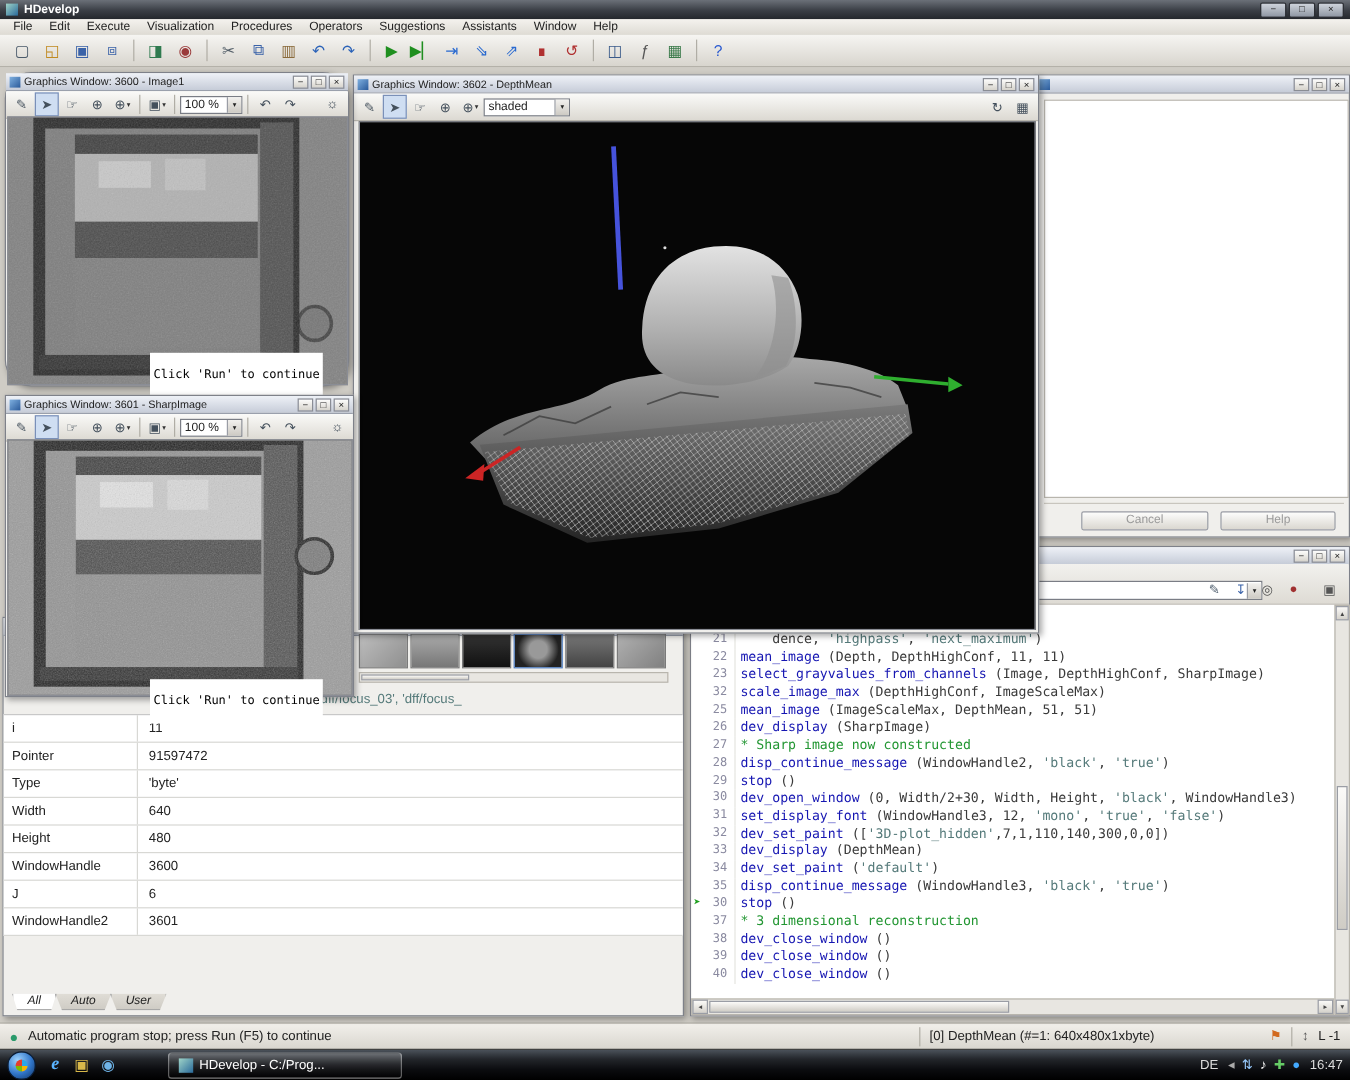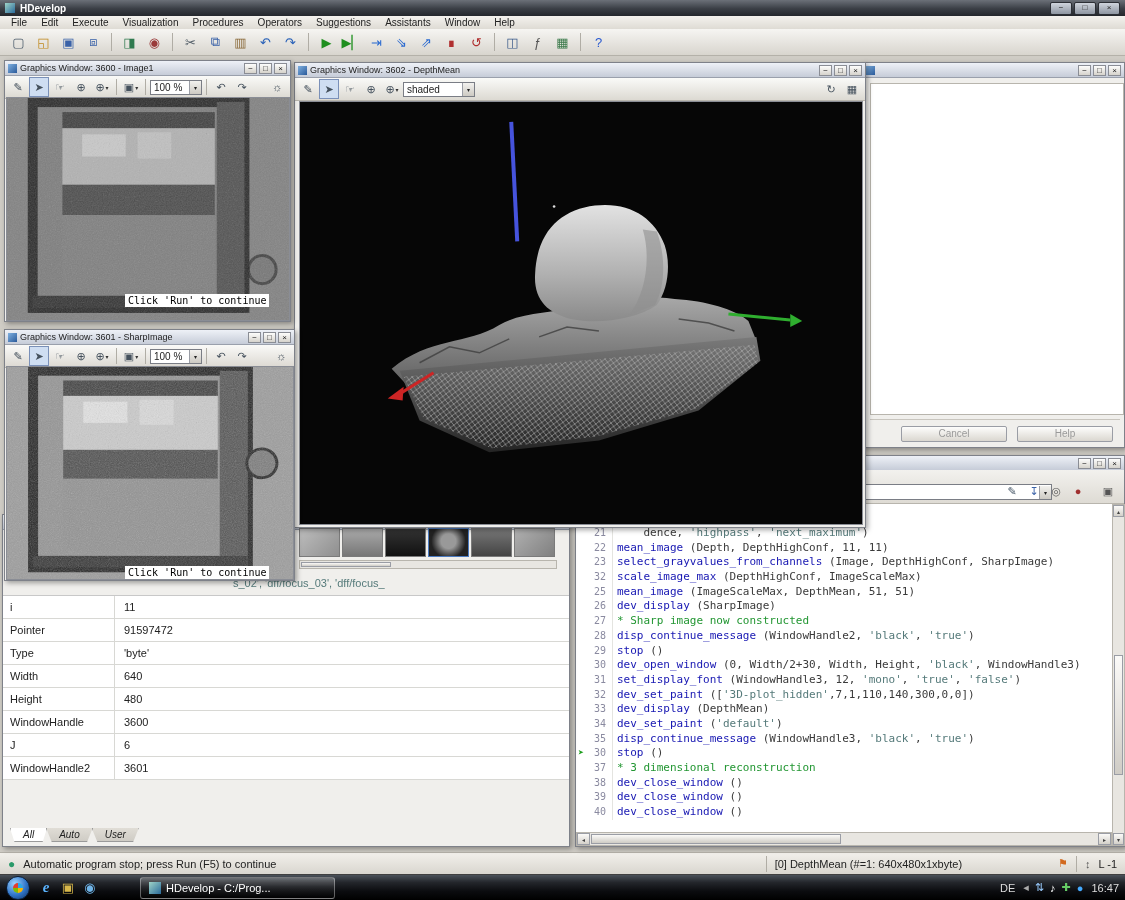--- a/index.html
+++ b/index.html
@@ -49,28 +49,28 @@
   .gdd{font-size:6px;margin-left:1px;color:#333;}
   .gsep{width:1px;height:16px;background:#b0ada5;margin:0 3px;}
   .gcombo{height:15px;background:#fff;border:1px solid #7a7d85;display:flex;align-items:center;
     font-size:10px;padding:0 0 0 3px;gap:2px;box-sizing:border-box;}
   .gcombo .arr{width:11px;height:13px;background:linear-gradient(#f2f1ee,#cdcac3);
     border-left:1px solid #9a9da5;font-size:6px;display:flex;align-items:center;justify-content:center;margin-left:auto;}
 
   .gcanvas{position:absolute;overflow:hidden;border:1px solid #8a8d95;background:#888;box-sizing:border-box;}
   .gcanvas svg{display:block;width:100%;height:100%;}
   .overlaybox{position:absolute;background:#fff;color:#000;font-family:"DejaVu Sans Mono",monospace;
-    font-size:10px;line-height:13px;padding:0 3px;white-space:nowrap;}
+    font-size:10px;line-height:13px;padding:12px 3px;white-space:nowrap;}
 
   
   #dialog-window{left:862px;top:62px;width:263px;height:386px;z-index:1;}
   #program-window{left:575px;top:455px;width:550px;height:392px;z-index:1;}
   #variable-window{left:2px;top:514px;width:568px;height:333px;z-index:2;}
   #gw-depthmean{left:294px;top:62px;width:572px;height:466px;z-index:3;}
-  #gw-image1{left:4px;top:60px;width:287px;height:262px;z-index:4;}
+  #gw-image1{left:4px;top:60px;width:287px;height:262px;z-index:4;border-radius:22px;}
   #gw-sharpimage{left:4px;top:329px;width:291px;height:252px;z-index:4;}
 
   
   .dlg-body{position:absolute;left:7px;top:20px;right:0;height:330px;background:#fff;border:1px solid #b8b5ad;}
   .dlg-sep{position:absolute;left:7px;top:356px;right:4px;height:1px;background:#c8c5be;}
   .dbtn{position:absolute;height:16px;background:linear-gradient(#fdfdfc,#dad7d0);border:1px solid #9a9da5;
     border-radius:2px;font-size:10px;color:#9a9a9a;text-align:center;line-height:14px;box-sizing:border-box;}
   #dlg-cancel{left:38px;top:363px;width:106px;}
   #dlg-help{left:154px;top:363px;width:96px;}
 

